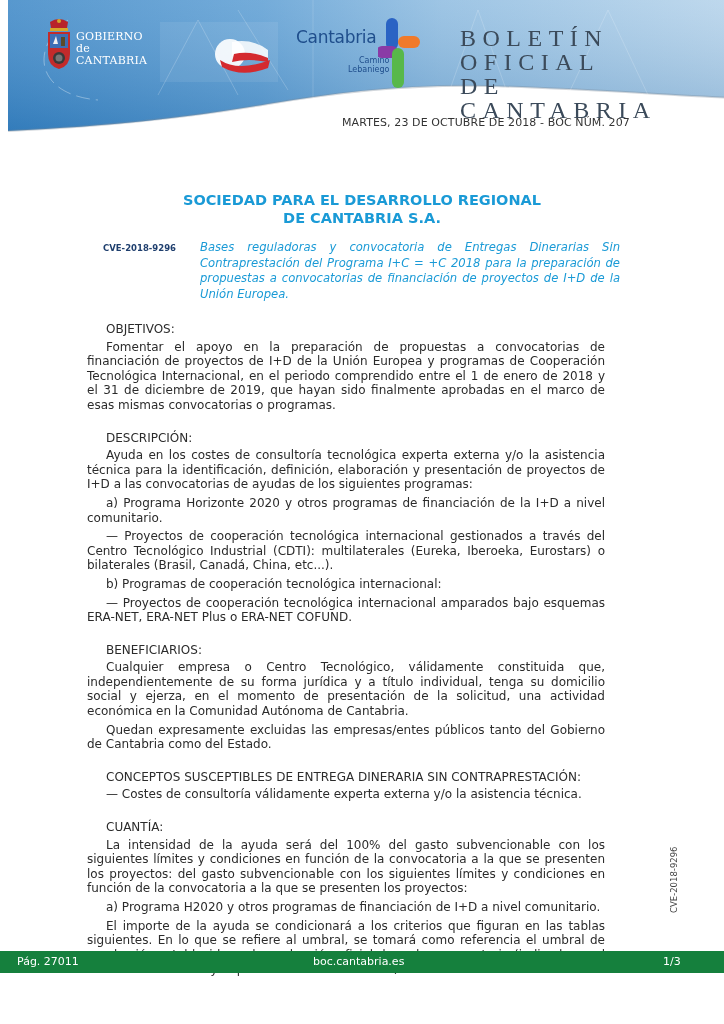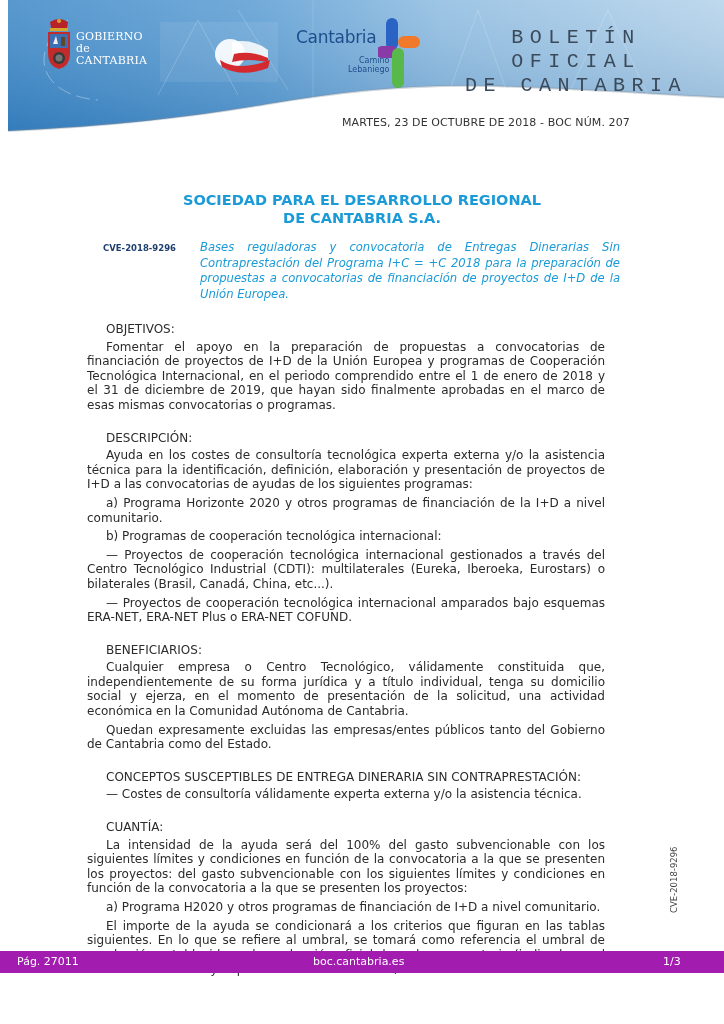--- a/index.html
+++ b/index.html
@@ -34,23 +34,23 @@
     font-family:"DejaVu Sans", sans-serif; font-size:17px; color:#1f4e8c;
     letter-spacing:-0.3px;
   }
   .camino {
     position:absolute; left:340px; top:56px; text-align:right;
     font-family:"DejaVu Sans", sans-serif; font-size:8px; line-height:9px; color:#1f4e8c;
   }
   .cross { position:absolute; left:370px; top:16px; }
   .boletin {
     position:absolute; left:452px; top:26px; width:232px;
-    font-family:Liberation Mono, monospace; font-weight:300;
-    font-size:20px; line-height:24px; color:#3b4a5a;
-    letter-spacing:6.5px; text-align:center;
+    font-family:Liberation Serif, serif; font-weight:300;
+    font-size:24px; line-height:24px; color:#3b4a5a;
+    letter-spacing:6.5px; text-align:left;
   }
   .date-line {
     position:absolute; left:342px; top:116px;
     font-size:11px; color:#333; letter-spacing:0.1px;
   }
   
   .org-title {
     position:absolute; left:90px; top:191px; width:544px; text-align:center;
     font-size:14.5px; font-weight:bold; color:#1a9ad6; line-height:18px;
   }
@@ -73,21 +73,21 @@
   .gap { height:14px; }
   
   .side-cve {
     position:absolute; left:669px; top:913px;
     transform:rotate(-90deg); transform-origin:left top;
     font-size:8.5px; color:#444; white-space:nowrap;
   }
   
   .footer {
     position:absolute; left:0; top:951px; width:724px; height:22px;
-    background:#a21caf;
+    background:#15803d;
     color:#ffffff; font-size:11px;
   }
   .footer span { position:absolute; top:4px; }
   .f-page { left:17px; }
   .f-url { left:313px; }
   .f-count { left:663px; }
 </style>
 </head>
 <body>
 
@@ -172,22 +172,22 @@
 
 <div class="body">
 
   <div class="sec-h">OBJETIVOS:</div>
   <div class="para">Fomentar el apoyo en la preparación de propuestas a convocatorias de financiación de proyectos de I+D de la Unión Europea y programas de Cooperación Tecnológica Internacional, en el periodo comprendido entre el 1 de enero de 2018 y el 31 de diciembre de 2019, que hayan sido finalmente aprobadas en el marco de esas mismas convocatorias o programas.</div>
   <div class="gap"></div>
 
   <div class="sec-h">DESCRIPCIÓN:</div>
   <div class="para">Ayuda en los costes de consultoría tecnológica experta externa y/o la asistencia técnica para la identificación, definición, elaboración y presentación de proyectos de I+D a las convocatorias de ayudas de los siguientes programas:</div>
   <div class="para">a) Programa Horizonte 2020 y otros programas de financiación de la I+D a nivel comunitario.</div>
+  <div class="para">— Proyectos de cooperación tecnológica internacional gestionados a través del Centro Tecnológico Industrial (CDTI): multilaterales (Eureka, Iberoeka, Eurostars) o bilaterales (Brasil, Canadá, China, etc...).</div>
   <div class="para">b) Programas de cooperación tecnológica internacional:</div>
-  <div class="para">— Proyectos de cooperación tecnológica internacional gestionados a través del Centro Tecnológico Industrial (CDTI): multilaterales (Eureka, Iberoeka, Eurostars) o bilaterales (Brasil, Canadá, China, etc...).</div>
   <div class="para">— Proyectos de cooperación tecnológica internacional amparados bajo esquemas ERA-NET, ERA-NET Plus o ERA-NET COFUND.</div>
   <div class="gap"></div>
 
   <div class="sec-h">BENEFICIARIOS:</div>
   <div class="para">Cualquier empresa o Centro Tecnológico, válidamente constituida que, independientemente de su forma jurídica y a título individual, tenga su domicilio social y ejerza, en el momento de presentación de la solicitud, una actividad económica en la Comunidad Autónoma de Cantabria.</div>
   <div class="para">Quedan expresamente excluidas las empresas/entes públicos tanto del Gobierno de Cantabria como del Estado.</div>
   <div class="gap"></div>
 
   <div class="sec-h">CONCEPTOS SUSCEPTIBLES DE ENTREGA DINERARIA SIN CONTRAPRESTACIÓN:</div>
   <div class="para">— Costes de consultoría válidamente experta externa y/o la asistencia técnica.</div>

